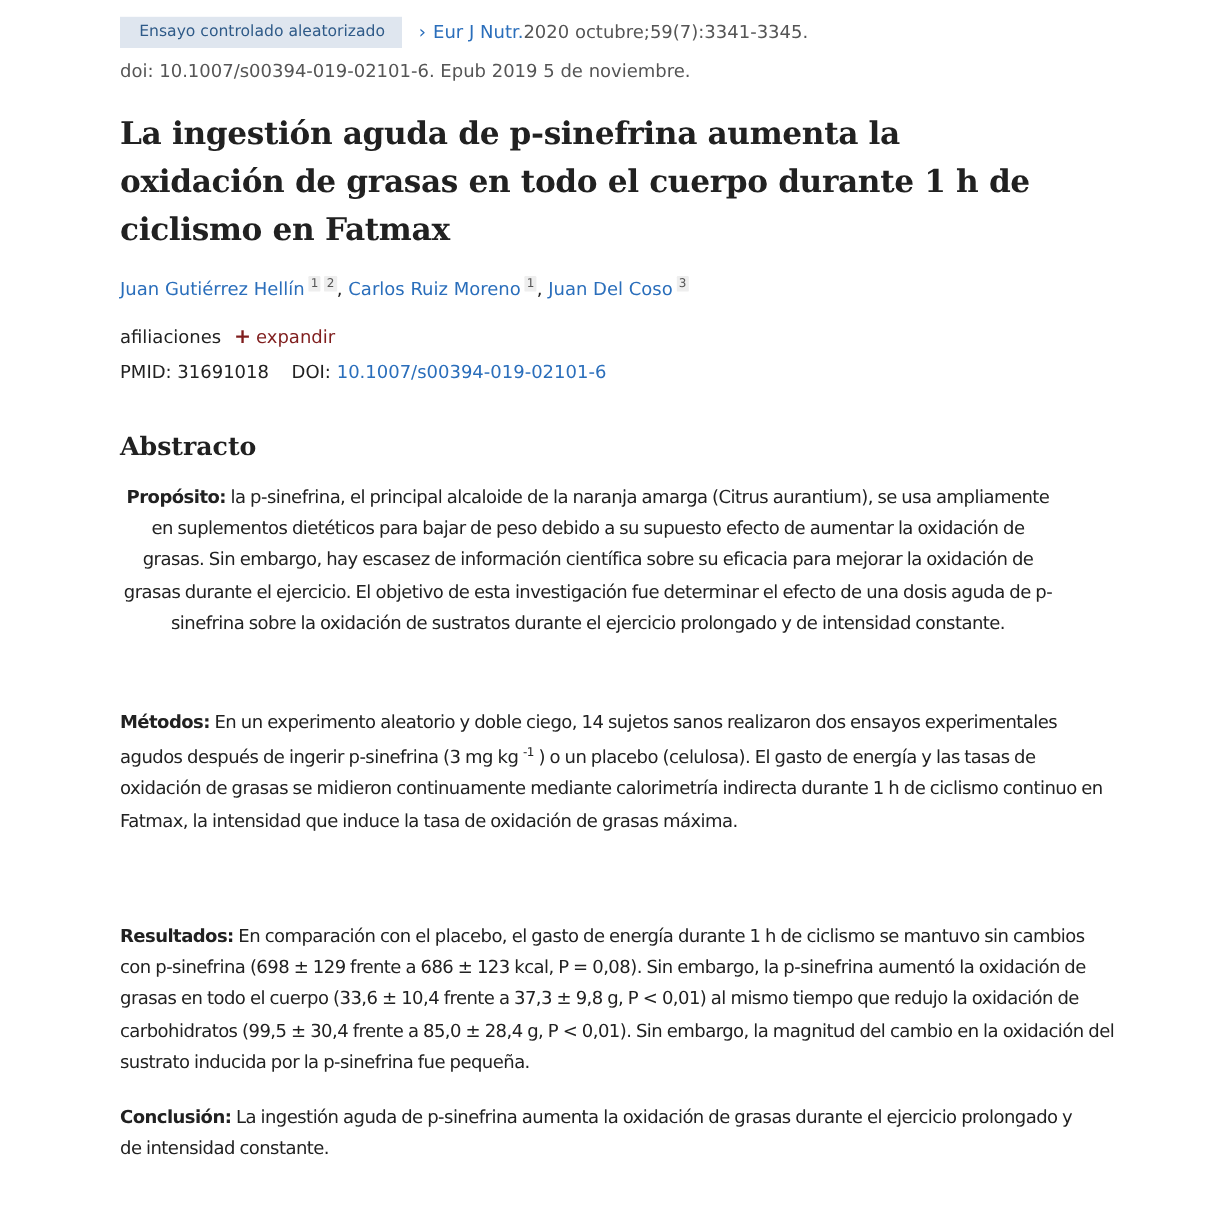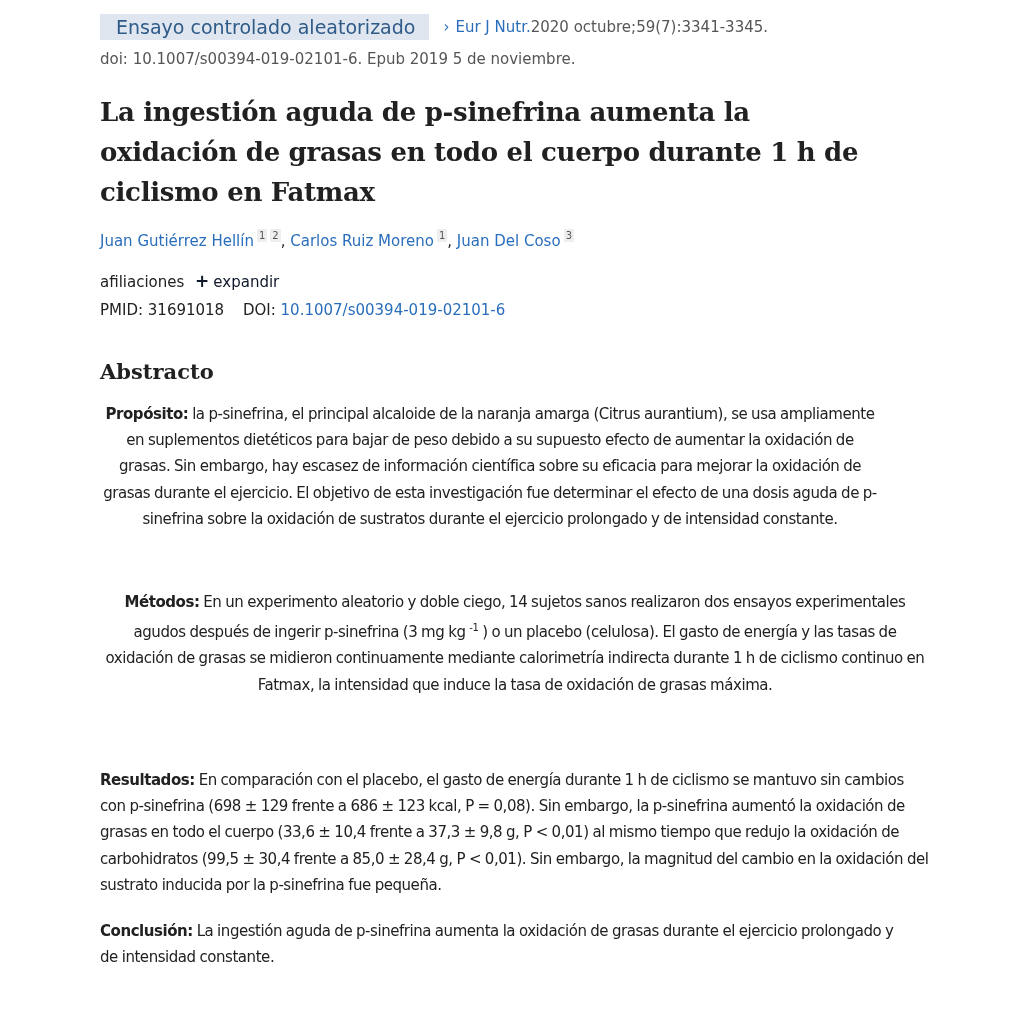--- a/index.html
+++ b/index.html
@@ -9,21 +9,21 @@
       color: #212121;
     }
     .page { position: relative; padding-left: 100px; width: 840px; }
     .citation-line {
       position: absolute; top: 14px; left: 100px;
       display: flex; align-items: center; white-space: nowrap;
       font-size: 15px; line-height: 26px;
     }
     .badge {
       background: #dfe6ef; color: #2e5a88; padding: 0 14px 0 16px;
-      height: 26px; line-height: 26px; font-size: 19px;
+      height: 26px; line-height: 26px; font-size: 13px;
     }
     .chev { color: #2a6ebb; margin: 0 6px 0 14px; font-size: 15px; }
     .journal-link { color: #2a6ebb; text-decoration: none; text-align: right; }
     .cite-rest { color: #555; }
     .doi-line {
       position: absolute; top: 47px; left: 100px;
       font-size: 15px; color: #555; line-height: 24px; white-space: nowrap;
     }
     .title {
       position: absolute; top: 92px; left: 100px; width: 790px; margin: 0;
@@ -38,41 +38,41 @@
     .author { color: #2a6ebb; text-decoration: none; }
     .sup {
       display: inline-block; background: #eeeeee; color: #555;
       font-size: 10px; line-height: 13px; padding: 0 2px; margin-left: 3px;
       vertical-align: 7px; border-radius: 1px;
     }
     .affil {
       position: absolute; top: 269px; left: 100px; font-size: 15px;
       line-height: 24px; white-space: nowrap;
     }
-    .expand-btn { color: #0f172a; margin-left: 6px; cursor: pointer; }
+    .expand-btn { color: #7f1d1d; margin-left: 6px; cursor: pointer; }
     .plus { font-weight: bold; font-size: 17px; margin-right: 4px; }
     .ids {
       position: absolute; top: 298px; left: 100px; font-size: 15px;
       line-height: 24px; white-space: nowrap;
     }
     .ids .gap { display: inline-block; width: 14px; }
     .doi-link { color: #2a6ebb; text-decoration: none; }
     .abs-heading {
       position: absolute; top: 356px; left: 100px; margin: 0;
       font-family: "DejaVu Serif", "Liberation Serif", serif;
       font-weight: bold; font-size: 21px; line-height: 32px; color: #212121;
     }
     .para {
       position: absolute; left: 100px; margin: 0;
       font-size: 15px; line-height: 26.2px; color: #212121;
       letter-spacing: -0.45px; word-spacing: -0.5px;
     }
     .para b { font-weight: bold; }
     .p1 { top: 401px; width: 780px; text-align: center; }
-    .p2 { top: 589px; width: 830px; text-align: center; }
+    .p2 { top: 589px; width: 830px; }
     .p3 { top: 739px; width: 830px; margin-top: 28px; }
     .p4 { top: 918px; width: 810px; }
     .kg-sup { font-size: 10px; vertical-align: 6px; }
   </style>
 </head>
 <body>
 
 <div class="page">
 
   <div class="citation-line">

